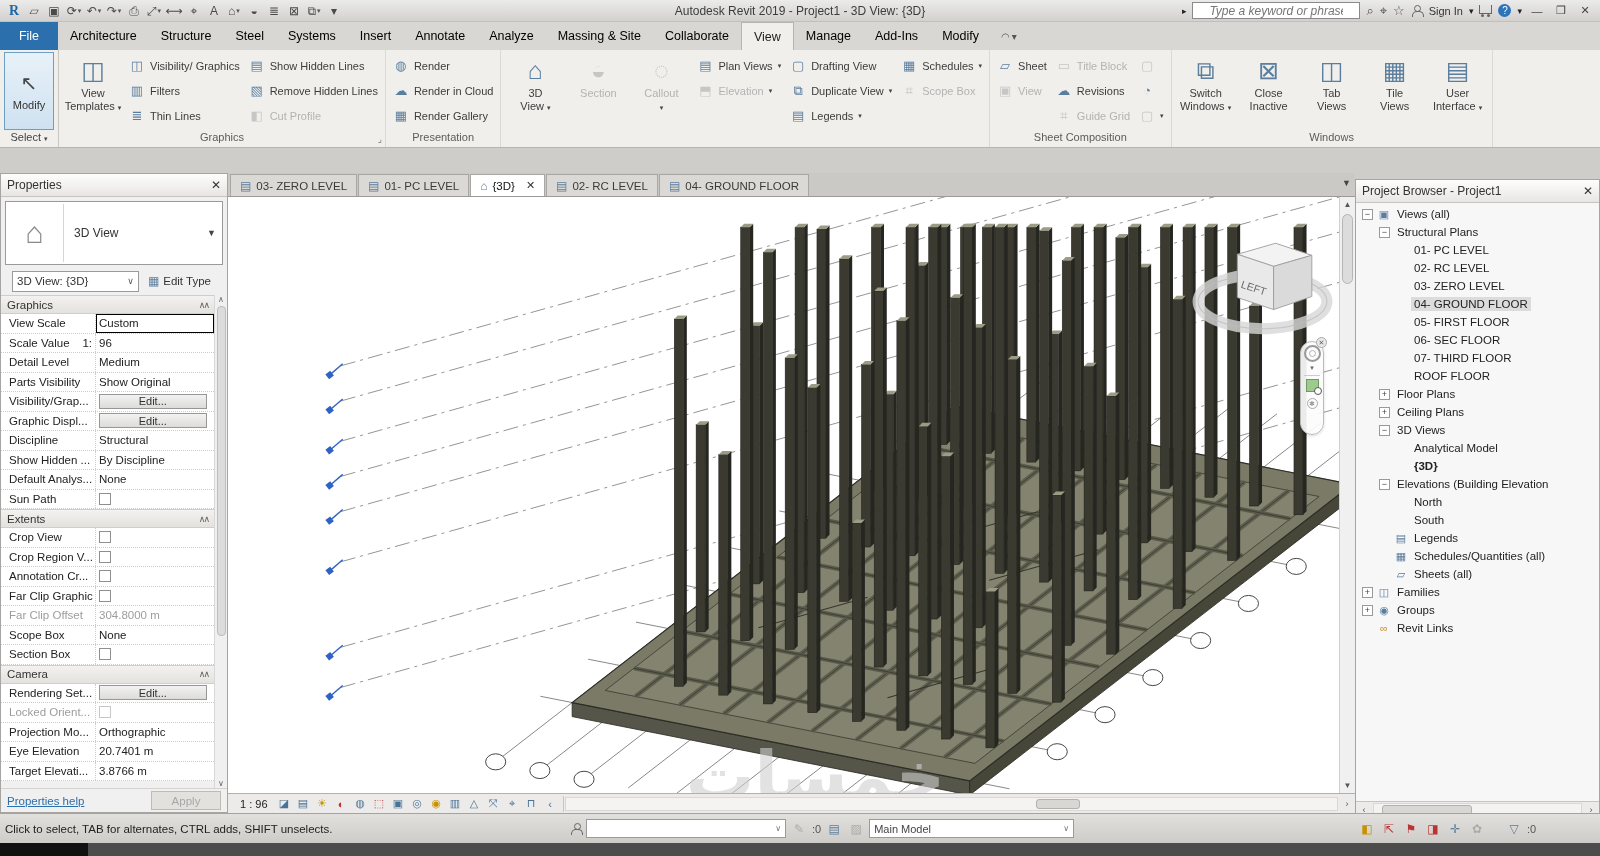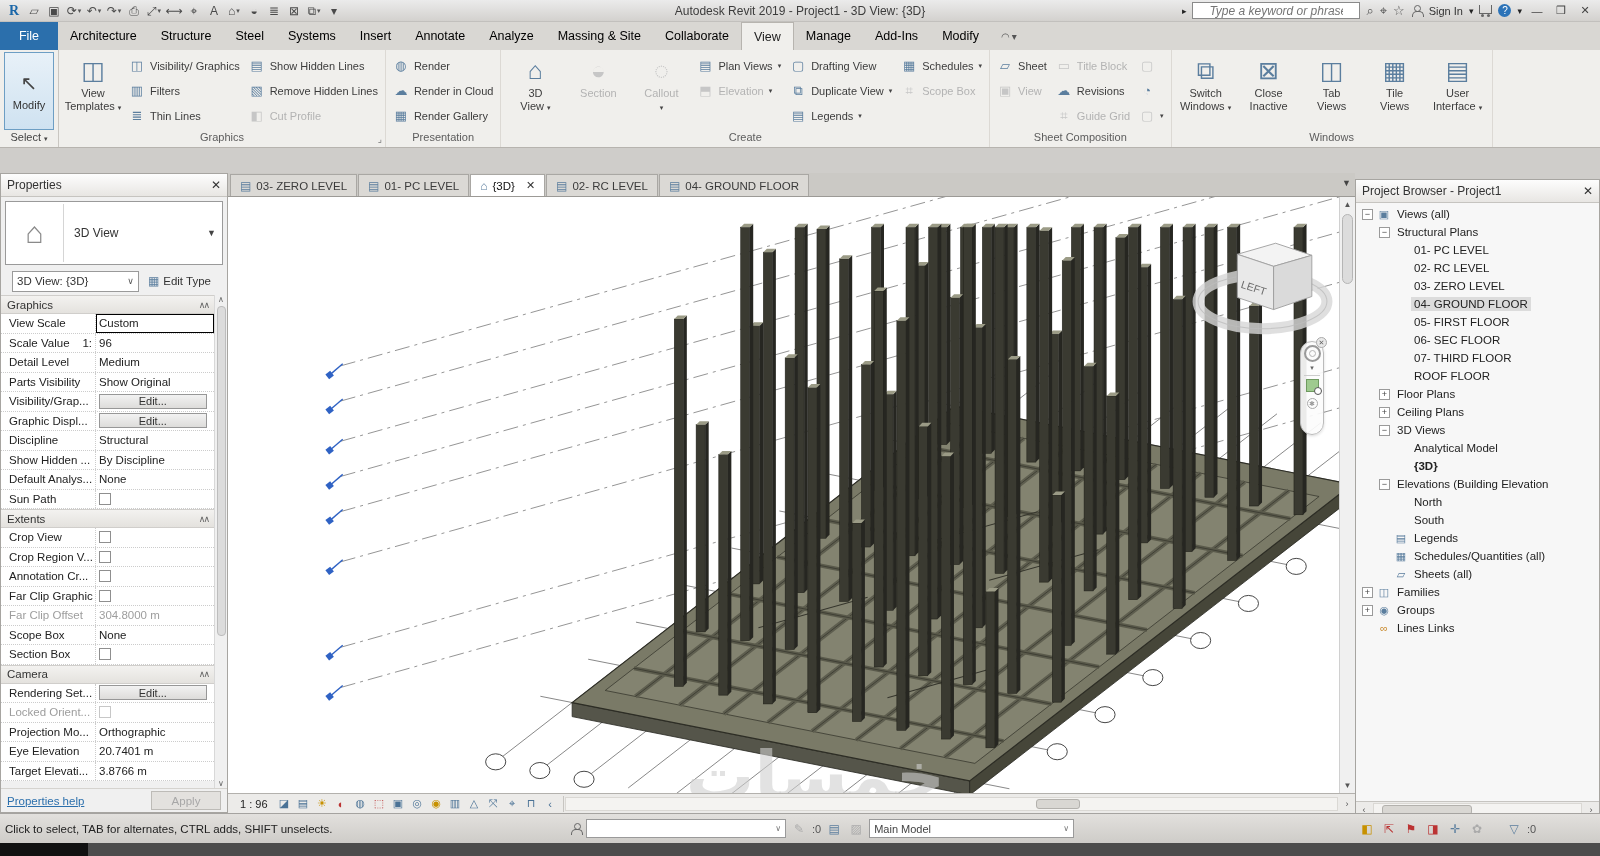--- a/index.html
+++ b/index.html
@@ -334,21 +334,20 @@
      <span class="slabel">Schedules</span>
               <span class="sarr">▾</span>
             </div>
             <div class="ric dis">
      <span class="sglyph">⌗</span>
      <span class="slabel">Scope Box</span>
             </div>
             <div class="ric"></div>
           </div>
         </div>
-     <div class="plabel">Create</div>
    </div>
       <div class="panel">
      <div class="pc">
           <div class="rcol">
             <div class="ric">
      <span class="sglyph">▱</span>
      <span class="slabel">Sheet</span>
             </div>
             <div class="ric dis">
      <span class="sglyph">▣</span>
@@ -1007,21 +1006,21 @@
     <span class="tlabel">Families</span>
       </div>
       <div class="titem" style="padding-left:6px">
     <span class="texp">+</span>
     <span class="tico">◉</span>
     <span class="tlabel">Groups</span>
       </div>
       <div class="titem" style="padding-left:6px">
     <span class="texp none"></span>
     <span class="tico orange">∞</span>
-    <span class="tlabel">Lines Links</span>
+    <span class="tlabel">Revit Links</span>
       </div>
     </div>
   <div class="pbfoot">
     <span class="hs-arrow">‹</span>
     <div class="hs-track">
         <div class="hs-thumb" style="left:4%;"></div>
       </div>
     <span class="hs-arrow">›</span>
   </div>
 </div>

